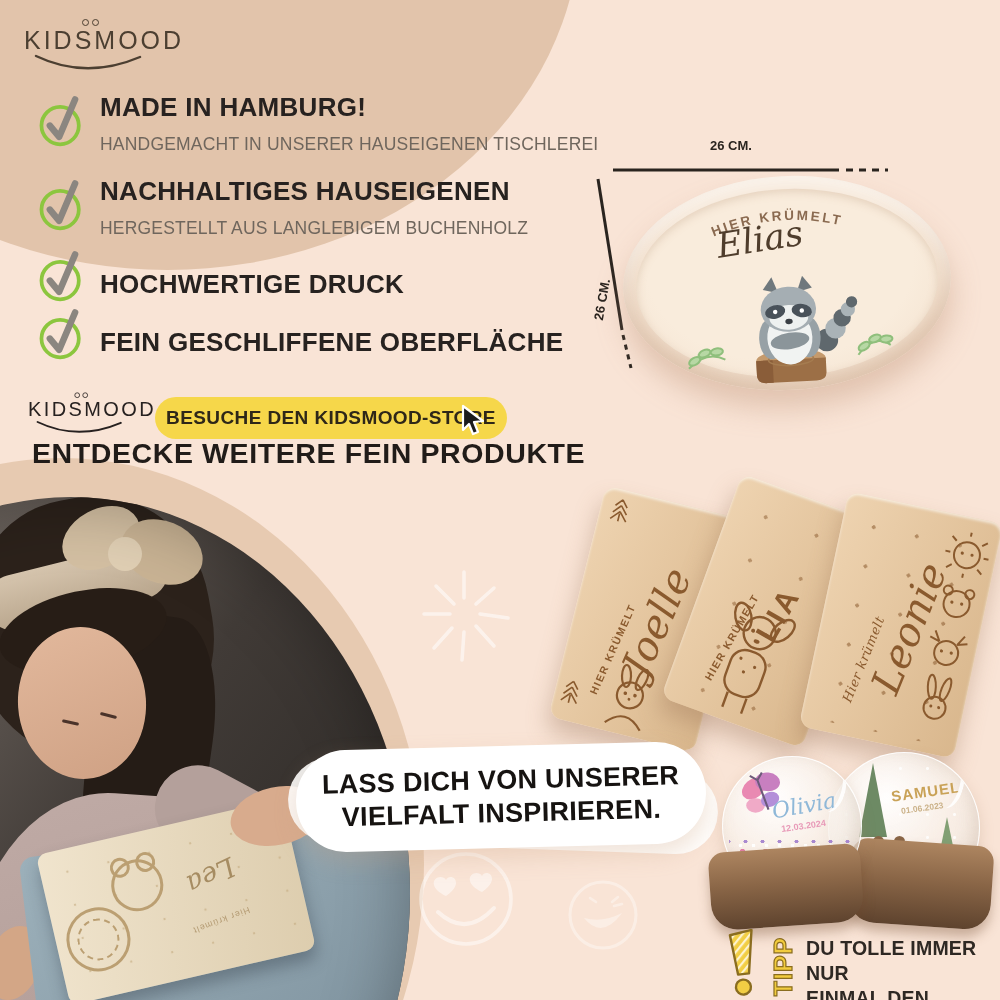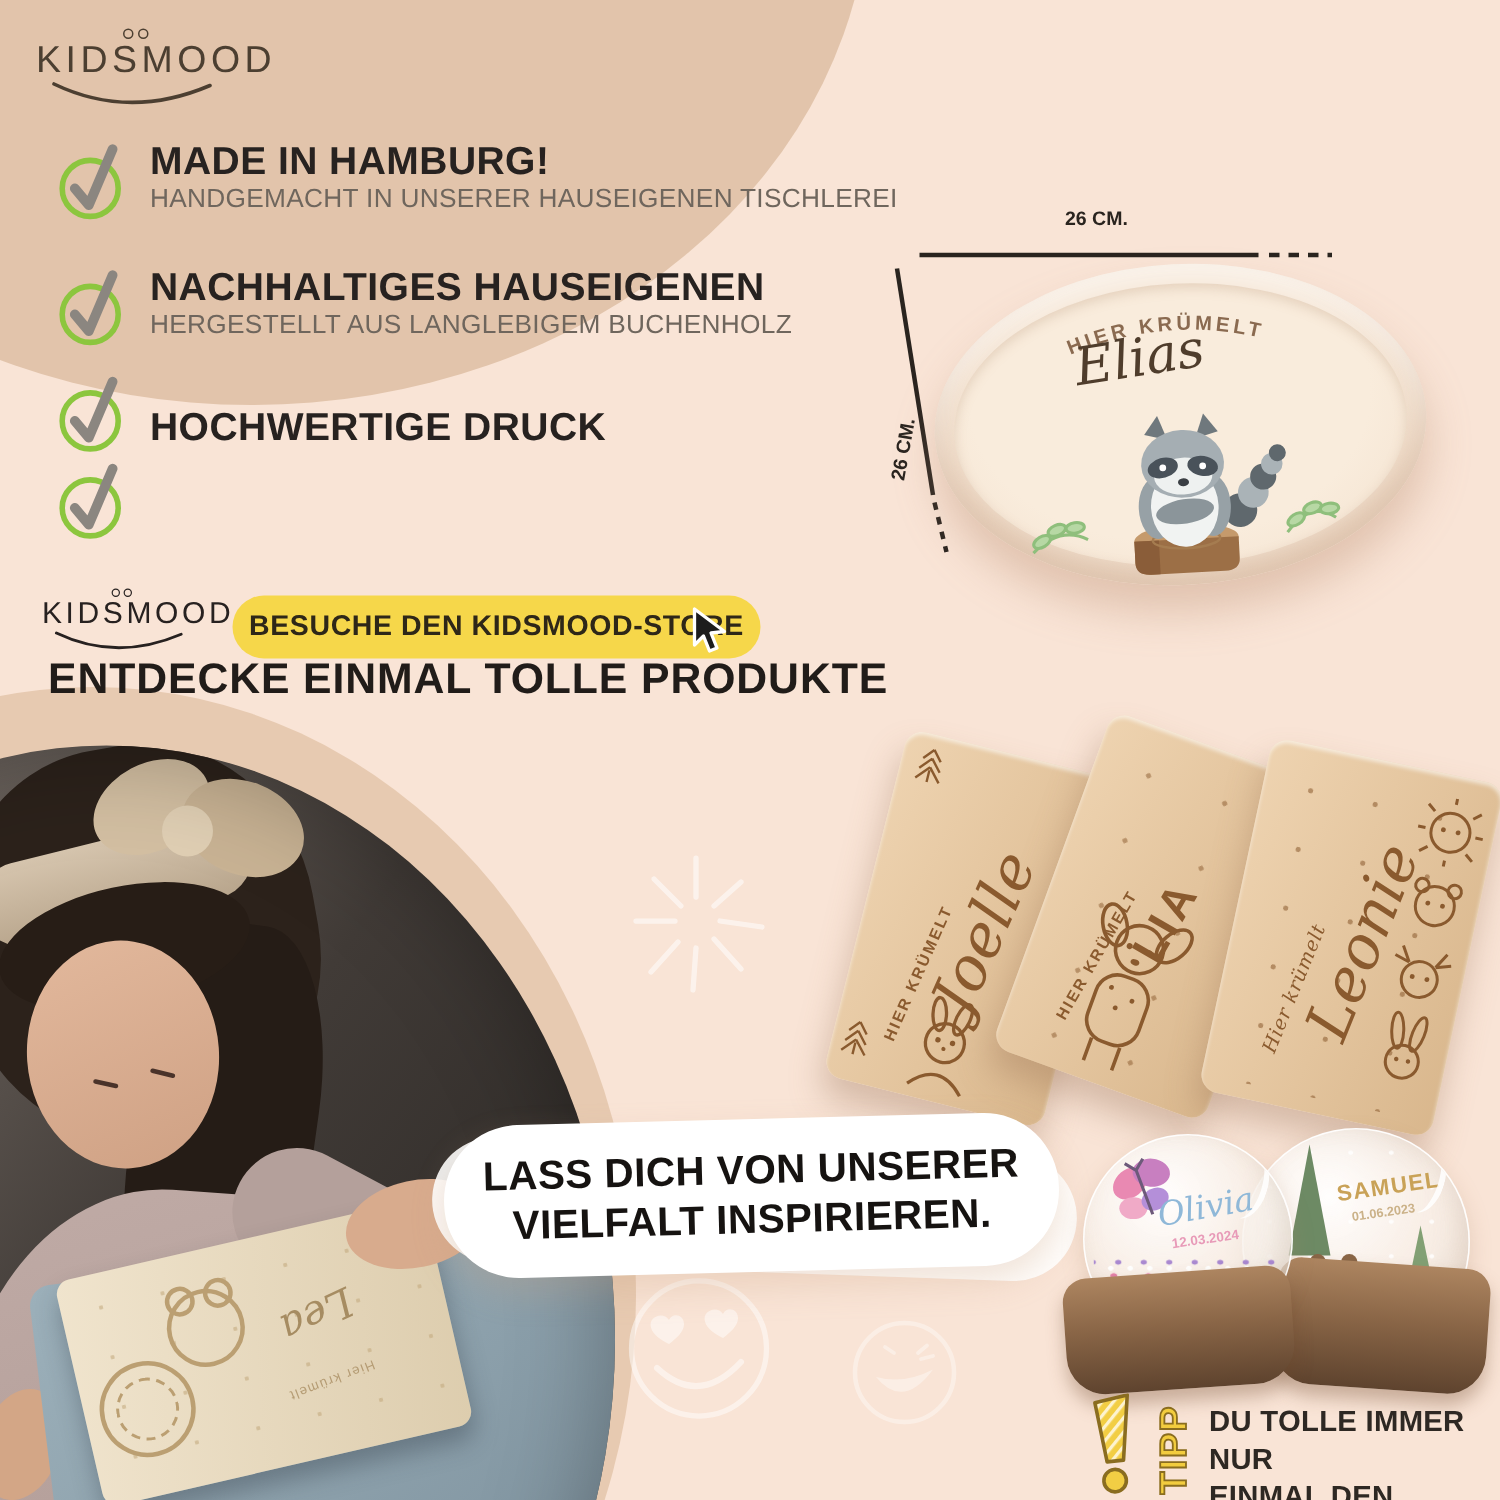--- a/index.html
+++ b/index.html
@@ -16,21 +16,21 @@
   .logo .txt{font-size:25px;letter-spacing:3px;font-weight:500;}
   .logo .dot{position:absolute;width:5px;height:5px;border:1.6px solid currentColor;border-radius:50%;top:-7px;}
   .logo .d1{left:58px}.logo .d2{left:68px}
   .logo svg{position:absolute;left:4px;top:28px;}
   .logo--store{color:#272120;transform:scale(.8);transform-origin:top left;}
 
   
   .check-row{position:absolute;left:34px;display:flex;align-items:flex-start;}
   .check-icon{width:56px;height:56px;flex:0 0 56px;margin-right:10px;}
   .check-title{font-size:26px;font-weight:700;letter-spacing:.3px;line-height:30px;color:#272220;}
-  .check-sub{font-size:17.5px;color:#6f665d;letter-spacing:.2px;margin-top:0;}
+  .check-sub{font-size:17.5px;color:#6f665d;letter-spacing:.2px;margin-top:12px;}
   .solo .check-title{margin-top:22px;}
 
   
   .store-btn{left:155px;top:397px;width:352px;height:42px;background:#f6d74a;border-radius:21px;
     display:flex;align-items:center;justify-content:center;border:none;cursor:pointer;}
   .store-btn span{font-size:19px;font-weight:700;color:#2e2718;letter-spacing:.4px;}
   .cursor{left:459px;top:404px;width:28px;height:32px;}
   .headline{left:32px;top:437px;font-size:28.5px;font-weight:700;letter-spacing:.6px;color:#211c19;}
 
   
@@ -254,37 +254,40 @@
     </svg>
     <div>
       <div class="check-title">HOCHWERTIGE DRUCK</div>
     </div>
   </div>
   <div class="check-row solo" style="top:305px;">
     <svg class="check-icon" viewBox="0 0 60 60">
       <circle cx="28" cy="36" r="20" fill="none" stroke="#8cc63e" stroke-width="4"></circle>
       <path d="M17,36 L27,48 L44,8" fill="none" stroke="#8b8680" stroke-width="7" stroke-linecap="round" stroke-linejoin="round"></path>
     </svg>
+    <div>
+      <div class="check-title">FEIN GESCHLIFFENE OBERFLÄCHE</div>
+    </div>
   </div>
 
   <div class="logo logo--store" style="left:28px;top:398px;">
     <span class="dot d1"></span>
     <span class="dot d2"></span>
     <span class="txt">KIDSMOOD</span>
     <svg width="120" height="26" viewBox="0 0 120 26">
       <path d="M8,2 Q58,26 112,3" fill="none" stroke="currentColor" stroke-width="2.4" stroke-linecap="round"></path>
     </svg>
   </div>
   <button class="abs store-btn">
     <span>BESUCHE DEN KIDSMOOD-STORE</span>
   </button>
   <svg class="abs cursor" viewBox="0 0 28 32">
     <path d="M4,2 L4,26 L10,20 L14,30 L19,28 L15,18 L24,17 Z" fill="#1c1c1c" stroke="#fff" stroke-width="2.2" stroke-linejoin="round"></path>
   </svg>
-  <div class="abs headline">ENTDECKE EINMAL TOLLE PRODUKTE</div>
+  <div class="abs headline">ENTDECKE WEITERE FEIN PRODUKTE</div>
 
   <svg class="abs dims" viewBox="0 0 1000 1000">
     <g stroke="#2a241f" stroke-width="3">
       <line x1="613" y1="170" x2="839" y2="170"></line>
       <line x1="846" y1="170" x2="888" y2="170" stroke-dasharray="7 6"></line>
       <line x1="598" y1="179" x2="622" y2="330"></line>
       <line x1="623" y1="335" x2="631" y2="368" stroke-dasharray="5 5"></line>
     </g>
   </svg>
   <div class="abs dim-h-label">26 CM.</div>

